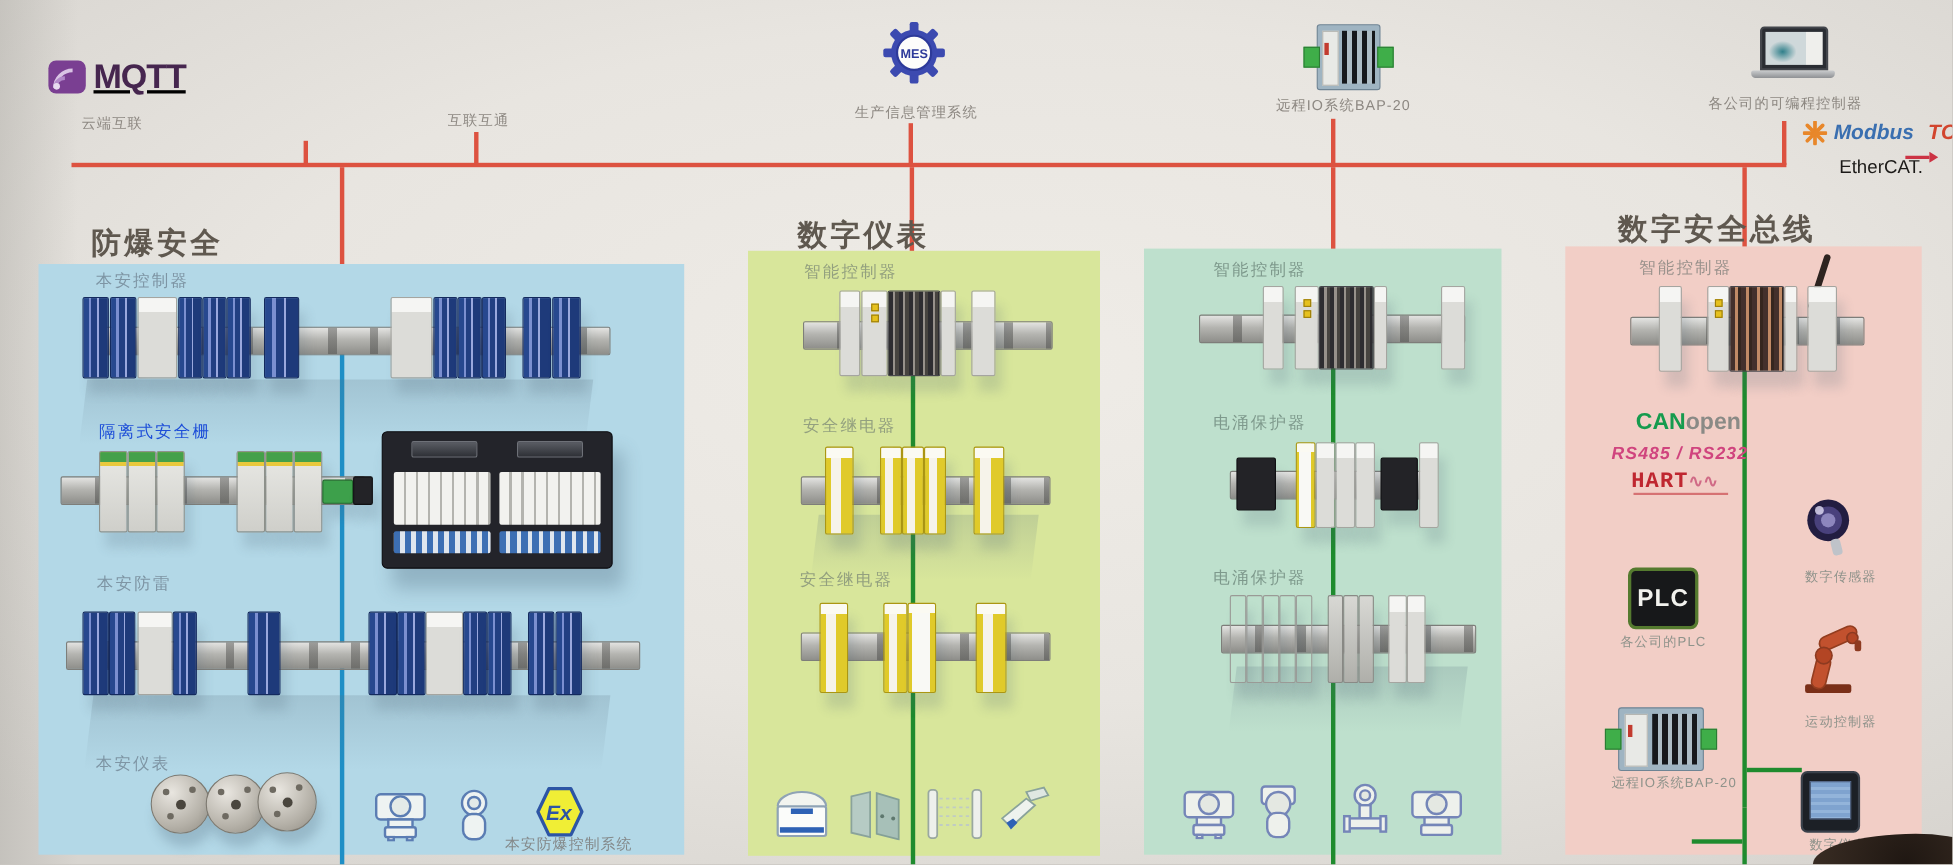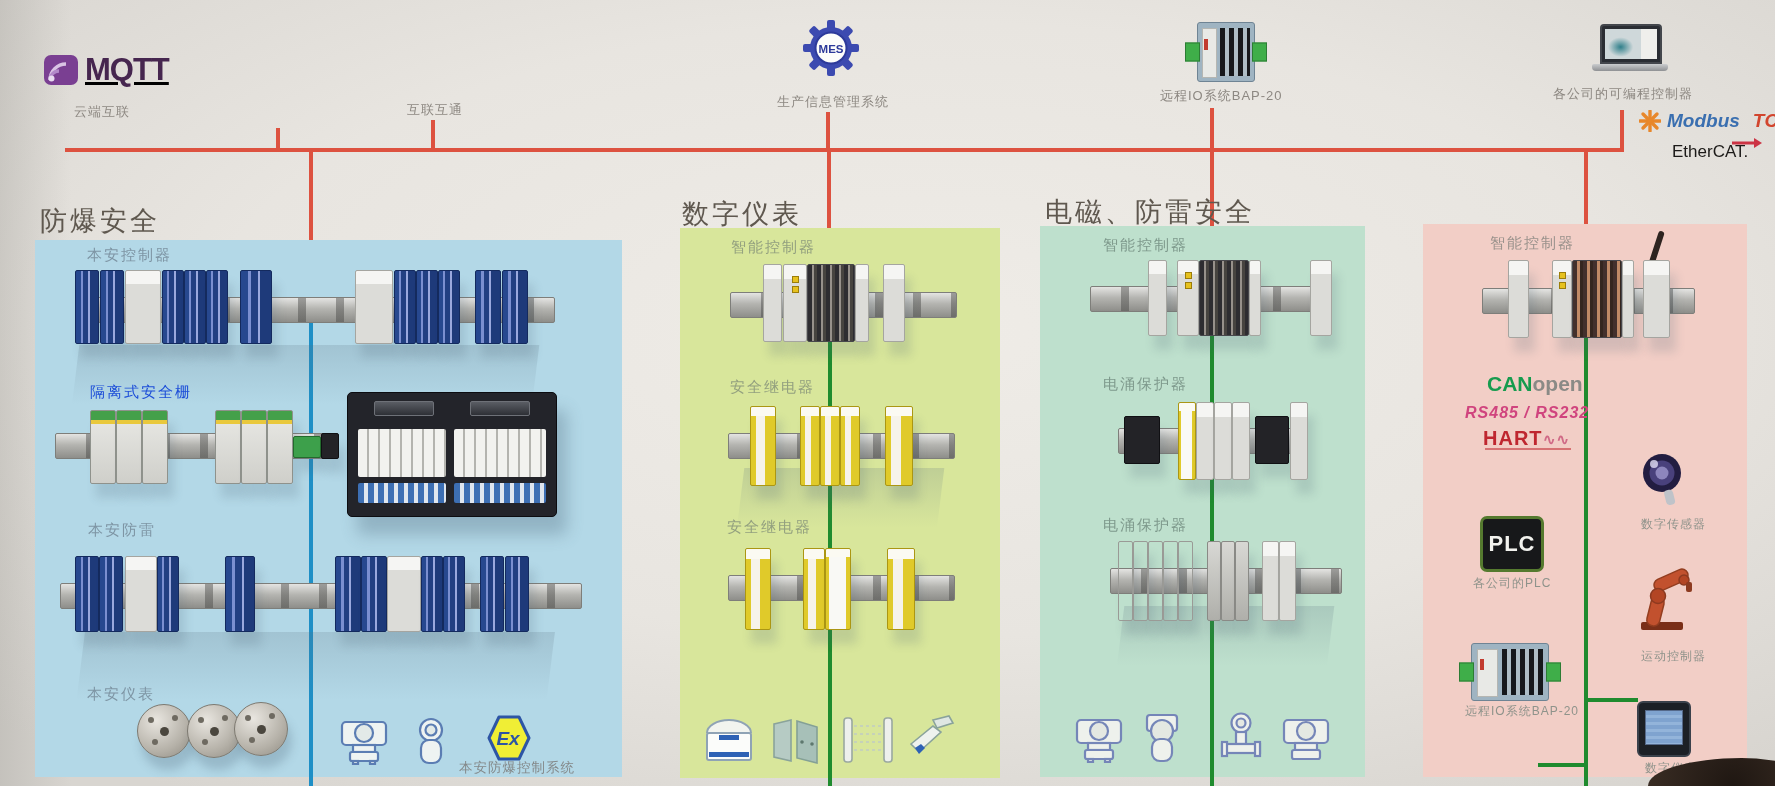--- a/index.html
+++ b/index.html
@@ -2,21 +2,21 @@
 <html><head>
 <meta charset="utf-8">
 <style>
   html,body{margin:0;padding:0;background:#c9c6c1;font-family:"Liberation Sans","DejaVu Sans",sans-serif;}
   .stage{position:relative;width:1775px;height:786px;overflow:hidden;
     background:
       linear-gradient(90deg,rgba(160,158,152,.35),rgba(0,0,0,0) 4%),
       radial-gradient(1300px 560px at 52% 42%, #efece7 0%, #e8e5e0 55%, #d8d5d0 100%);
   }
   .cap{position:absolute;font-size:13px;color:#8d8882;letter-spacing:1px;white-space:nowrap;}
-  .ptitle{position:absolute;font-size:27px;font-weight:400;color:#5f584f;letter-spacing:3px;white-space:nowrap;}
+  .ptitle{position:absolute;font-size:27px;font-weight:700;color:#5f584f;letter-spacing:3px;white-space:nowrap;margin-left:43px;}
   .plabel{position:absolute;font-size:15px;letter-spacing:2px;white-space:nowrap;}
   .panel{position:absolute;}
   .ln{position:absolute;}
   .ln.bus{background:#dd5240;}
   .ln.blue{background:#1e8fc6;}
   .ln.green{background:#1f8b2e;}
   .rail{position:absolute;height:24px;border:1px solid #7e7e7a;border-radius:2px;
     background:
       repeating-linear-gradient(90deg,rgba(0,0,0,0) 0 30px,rgba(70,70,68,.45) 30px 38px),
       linear-gradient(#e4e4e2,#b4b4b0 45%,#8e8e8a);}
@@ -150,21 +150,21 @@
   <div class="ln bus" style="left:826px;top:112px;width:4px;height:38px;"></div>
   <div class="ln bus" style="left:1210px;top:108px;width:4px;height:42px;"></div>
   <div class="ln bus" style="left:1620px;top:110px;width:4px;height:40px;"></div>
   <div class="ln bus" style="left:309px;top:152px;width:4px;height:150px;"></div>
   <div class="ln bus" style="left:827px;top:152px;width:4px;height:140px;"></div>
   <div class="ln bus" style="left:1210px;top:152px;width:4px;height:136px;"></div>
   <div class="ln bus" style="left:1584px;top:152px;width:4px;height:144px;"></div>
 
   <div class="ptitle" style="left:40px;top:203px;">防爆安全</div>
   <div class="ptitle" style="left:682px;top:196px;">数字仪表</div>
-  <div class="ptitle" style="left:1045px;top:194px;">电磁、防雷安全</div>
+  <div class="ptitle" style="left:1428px;top:190px;">数字安全总线</div>
 
   <div class="panel" style="left:35px;top:240px;width:587px;height:537px;background:#b3d8e7;">
     <div class="plabel" style="left:52px;top:6px;color:#7e95a4;">本安控制器</div>
 
     <div class="ln blue" style="left:274px;top:82px;width:4px;height:582px;"></div>
 
     <div class="shadow" style="left:40px;top:105px;width:460px;height:70px;"></div>
     <div class="rail" style="left:42px;top:57px;width:476px;"></div>
     <div class="mod capblue" style="left:40px;top:30px;width:22px;height:72px;"></div>
     <div class="mod capblue" style="left:65px;top:30px;width:22px;height:72px;"></div>
@@ -419,21 +419,21 @@
     <div class="ydot" style="left:136px;top:48px;"></div>
     <div class="ydot" style="left:136px;top:58px;"></div>
     <div class="mod slats copper" style="left:149px;top:36px;width:48px;height:76px;"></div>
     <div class="mod white" style="left:199px;top:36px;width:10px;height:76px;"></div>
     <div class="mod white" style="left:220px;top:36px;width:25px;height:76px;"></div>
 
     <div style="position:absolute;left:64px;top:148px;">
       <span class="can-green">CAN</span><span class="can-open">open</span>
     </div>
     <div class="rs-text" style="position:absolute;left:42px;top:180px;">RS485 / RS232</div>
-    <div style="position:absolute;left:60px;top:203px;">
+    <div style="position:absolute;left:60px;top:203px;font-family:Liberation Mono, monospace;">
       <span class="hart-text">HART</span><span class="hart-wave">∿∿</span>
       <div class="hart-sub"></div>
     </div>
 
     <div class="plc-box" style="left:57px;top:292px;width:58px;height:50px;">
       <span>PLC</span>
     </div>
     <div class="cap" style="left:50px;top:351px;font-size:12px;color:#8f938b;">各公司的PLC</div>
 
     <div class="rio" style="left:48px;top:419px;width:76px;height:56px;">

